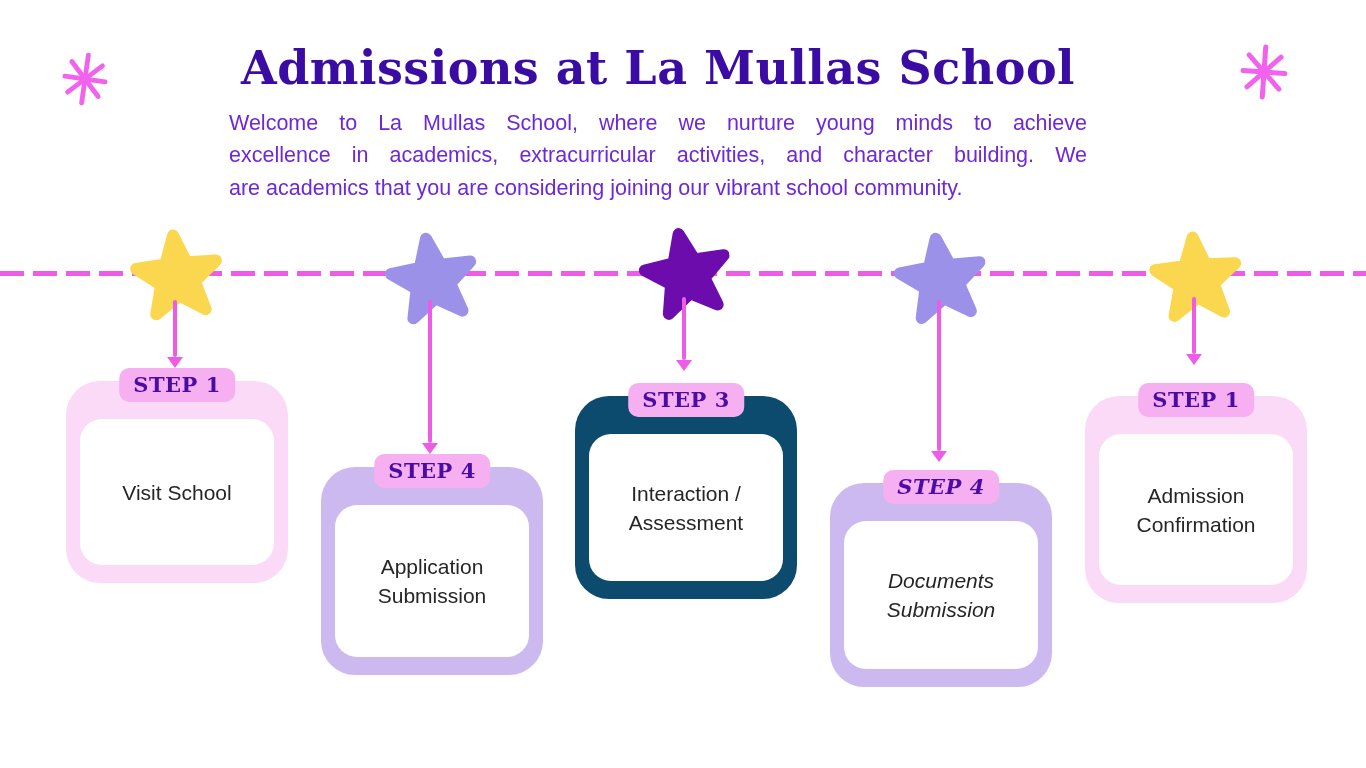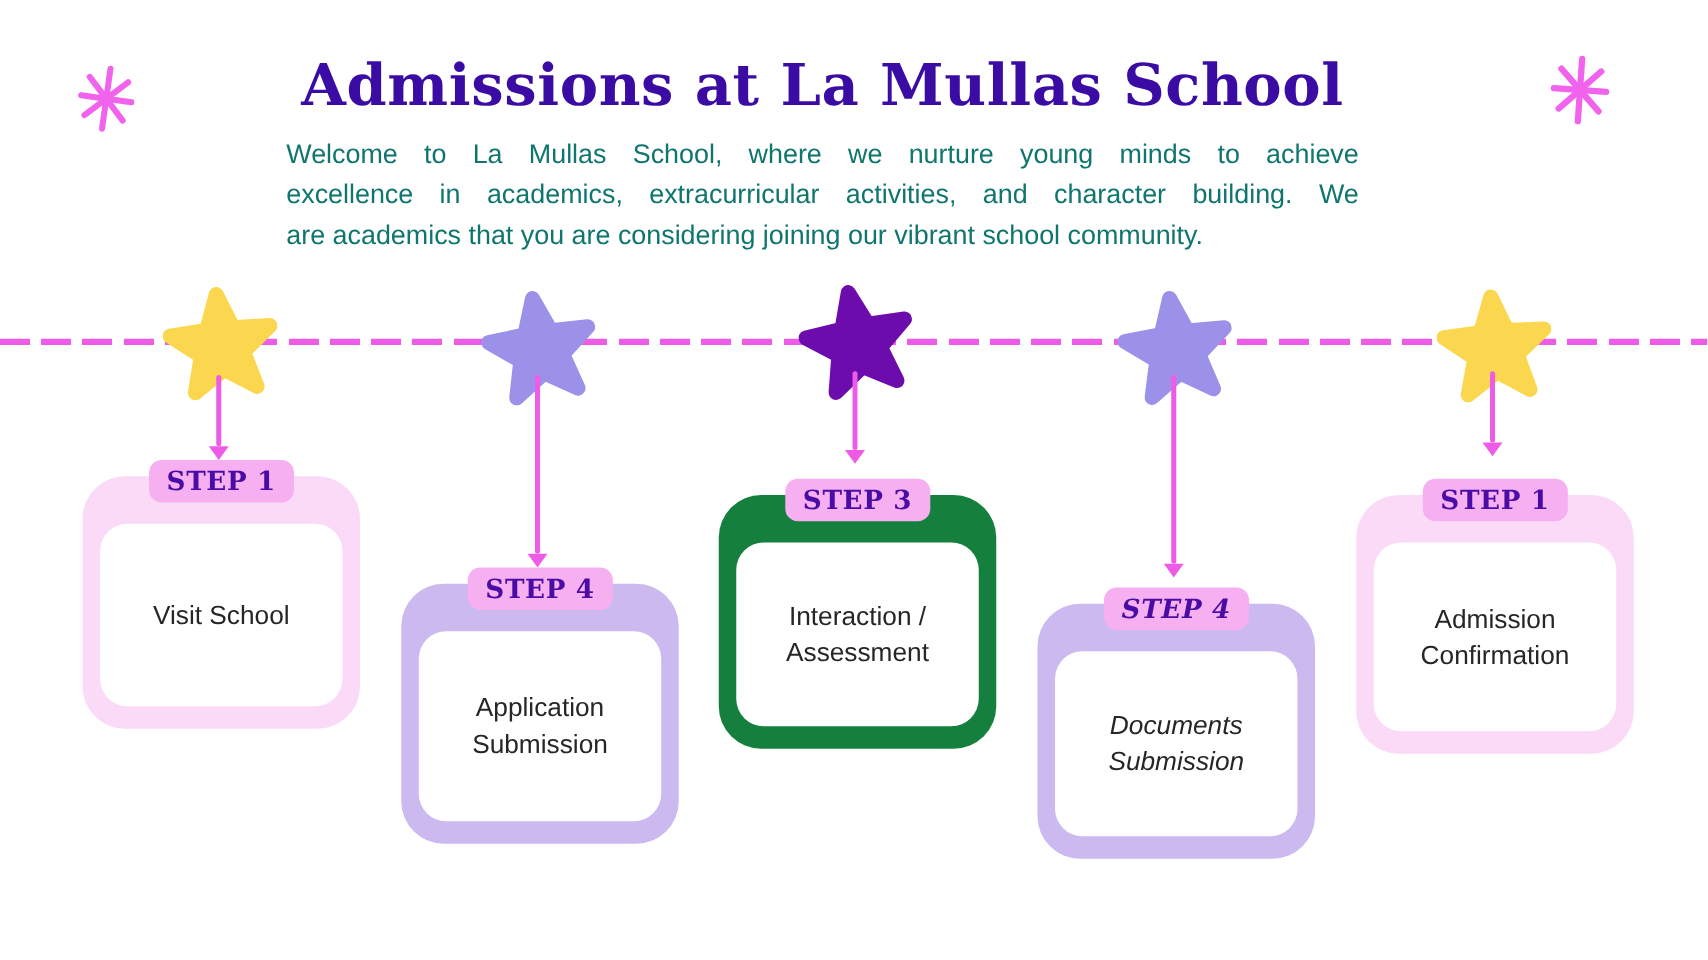--- a/index.html
+++ b/index.html
@@ -20,21 +20,21 @@
     font-size:46px;
     line-height:1.25;
     color:#3A0CA3;
     letter-spacing:0.5px;
     white-space:nowrap;
   }
   .intro{
     margin-top:9px;
     font-size:21.5px;
     line-height:32.5px;
-    color:#0f766e;
+    color:#6d28d9;
   }
   .intro-line{text-align:justify;text-align-last:justify;}
   .intro-line.last{text-align:left;text-align-last:left;}
 
   
   .sparkle{position:absolute;}
   .sparkle svg line{stroke:#F163EC;stroke-width:5;stroke-linecap:round;}
   .sparkle-left{left:56px;top:50px;width:58px;height:58px;transform:rotate(8deg);}
   .sparkle-right{left:1234px;top:42px;width:60px;height:60px;transform:rotate(4deg);}
 
@@ -73,21 +73,21 @@
   
   .card{
     position:absolute;
     width:222px;
     border-radius:34px;
     padding:38px 14px 18px 14px;
     box-sizing:border-box;
   }
   .card-pink{background:#FBDAF7;}
   .card-purple{background:#CCB9EF;}
-  .card-yellow{background:#15803d;}
+  .card-yellow{background:#0c4a6e;}
   .card-1{left:66px; top:381px;height:202px;}
   .card-2{left:321px;top:467px;height:208px;}
   .card-3{left:575px;top:396px;height:203px;}
   .card-4{left:830px;top:483px;height:204px;font-style:italic;}
   .card-5{left:1085px;top:396px;height:207px;}
 
   .card-inner{
     background:#ffffff;
     border-radius:22px;
     width:100%;height:100%;

